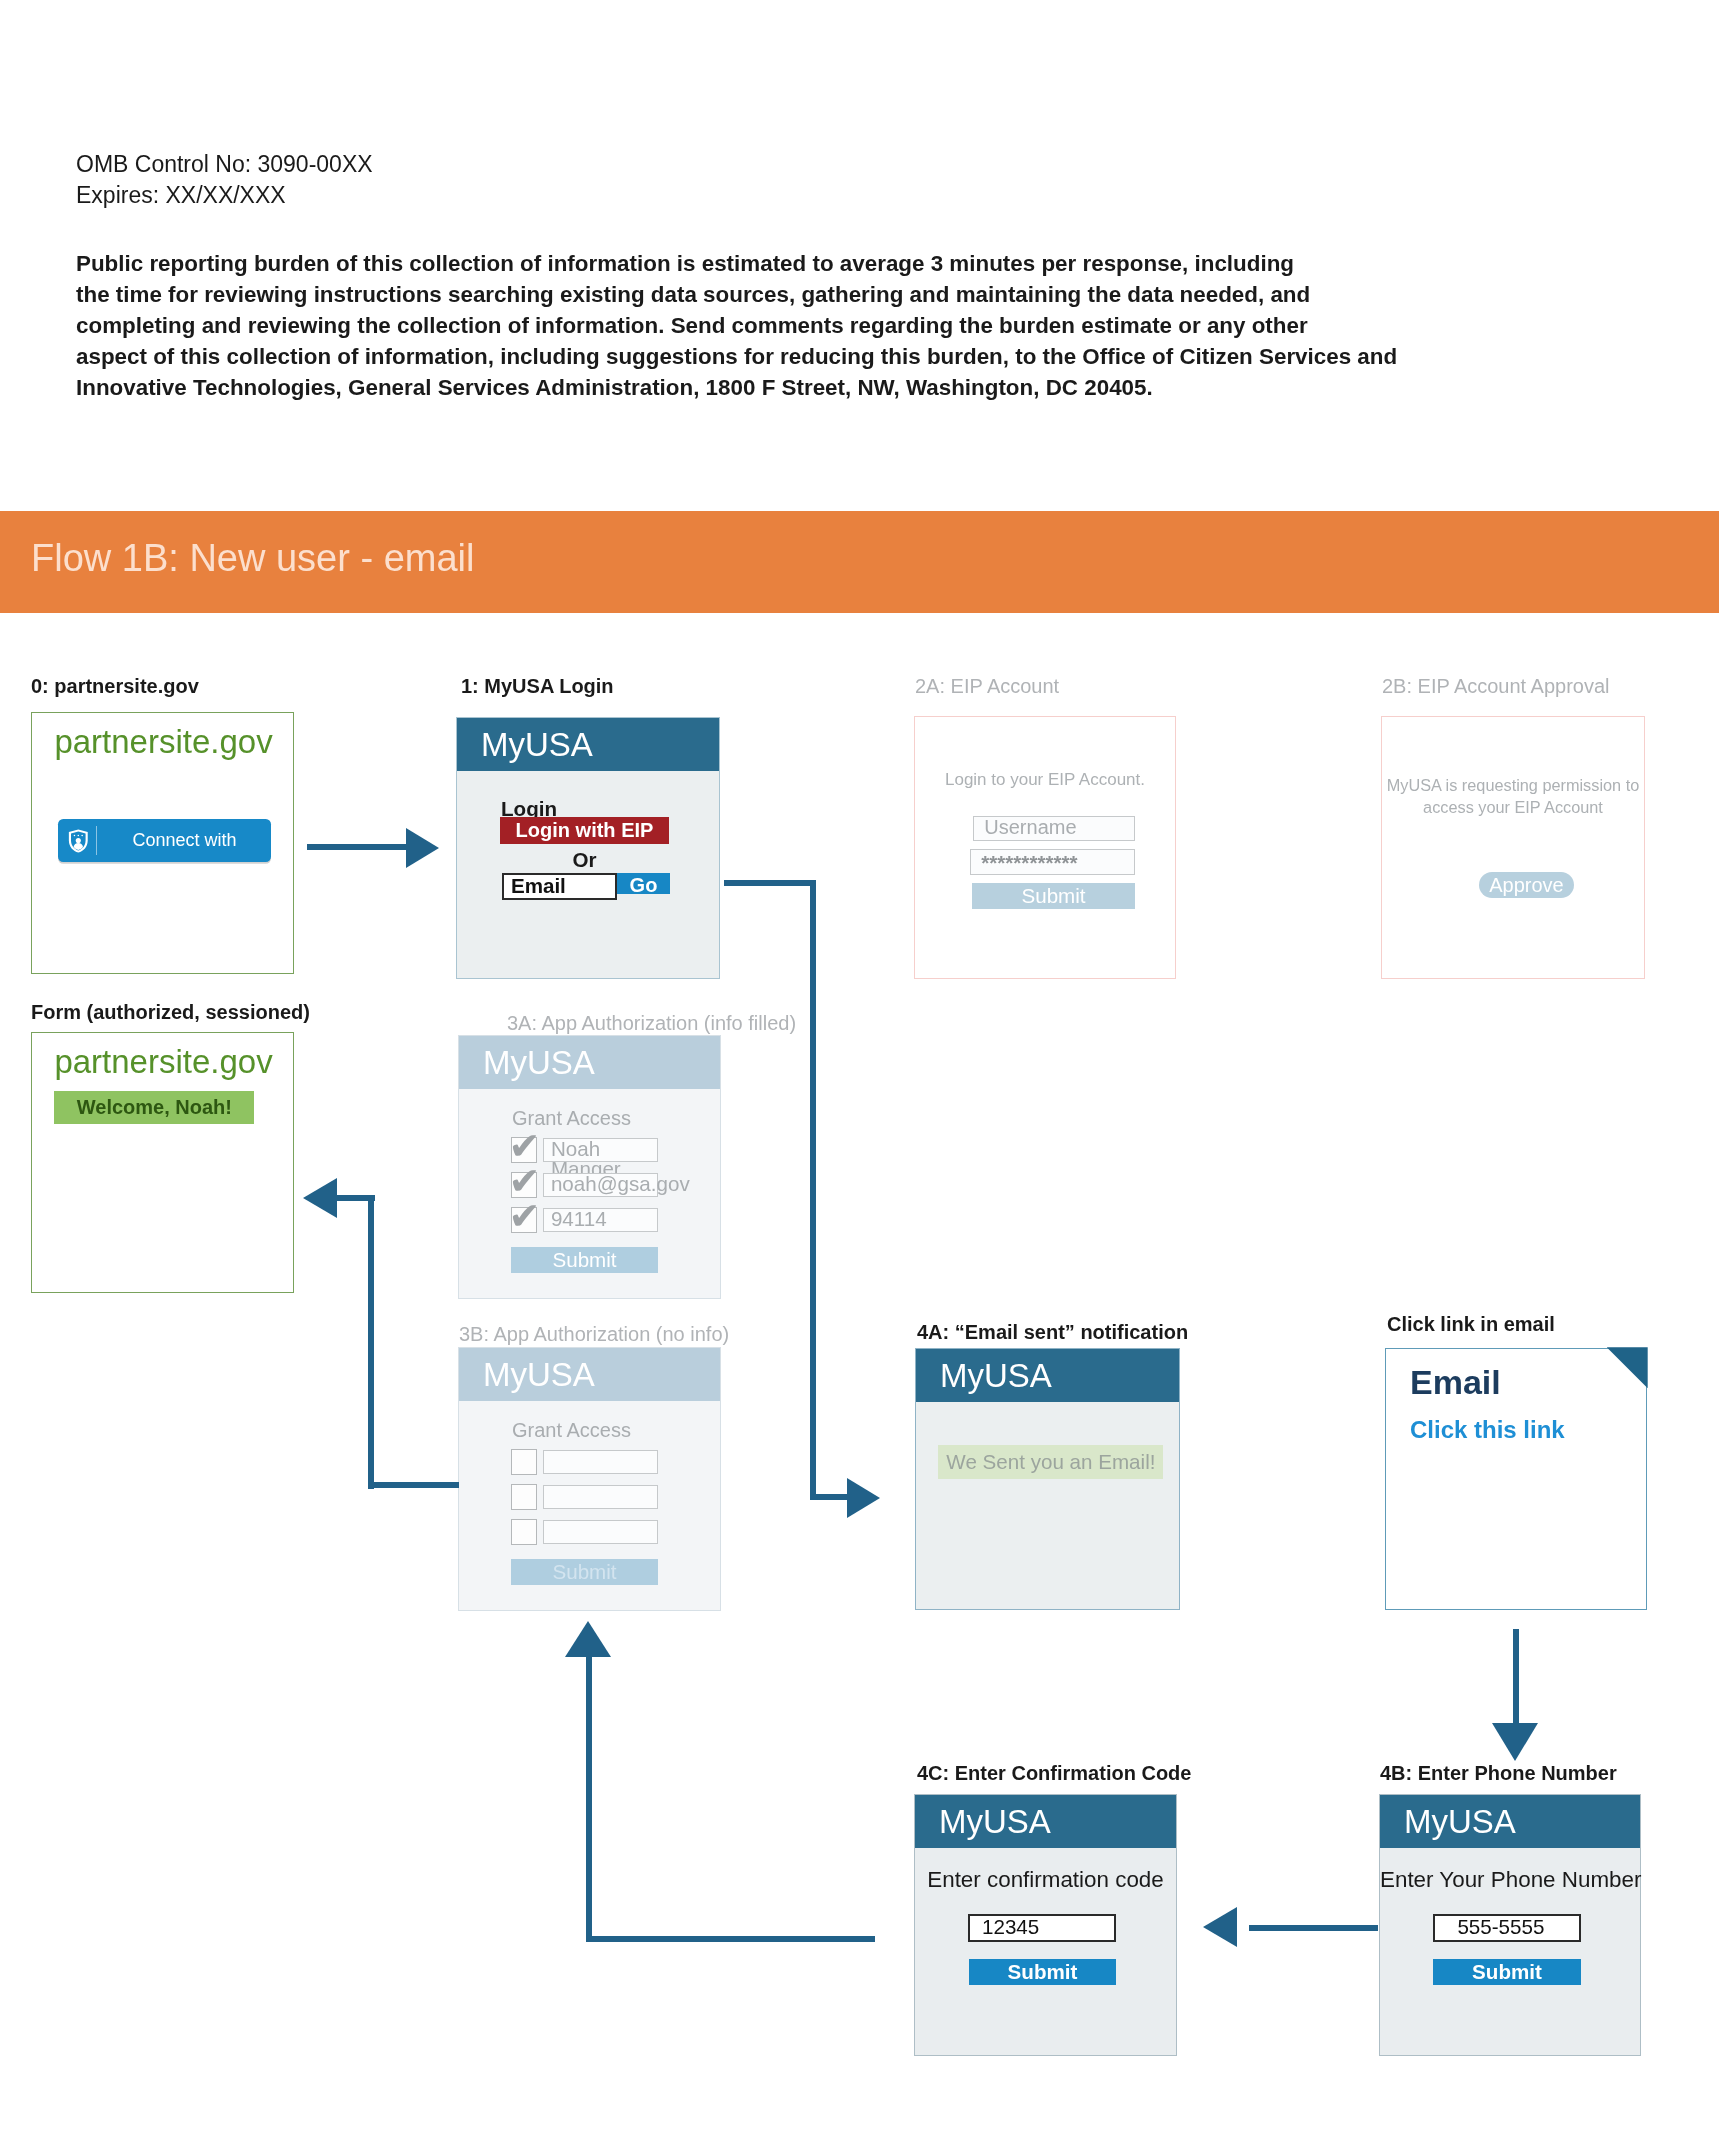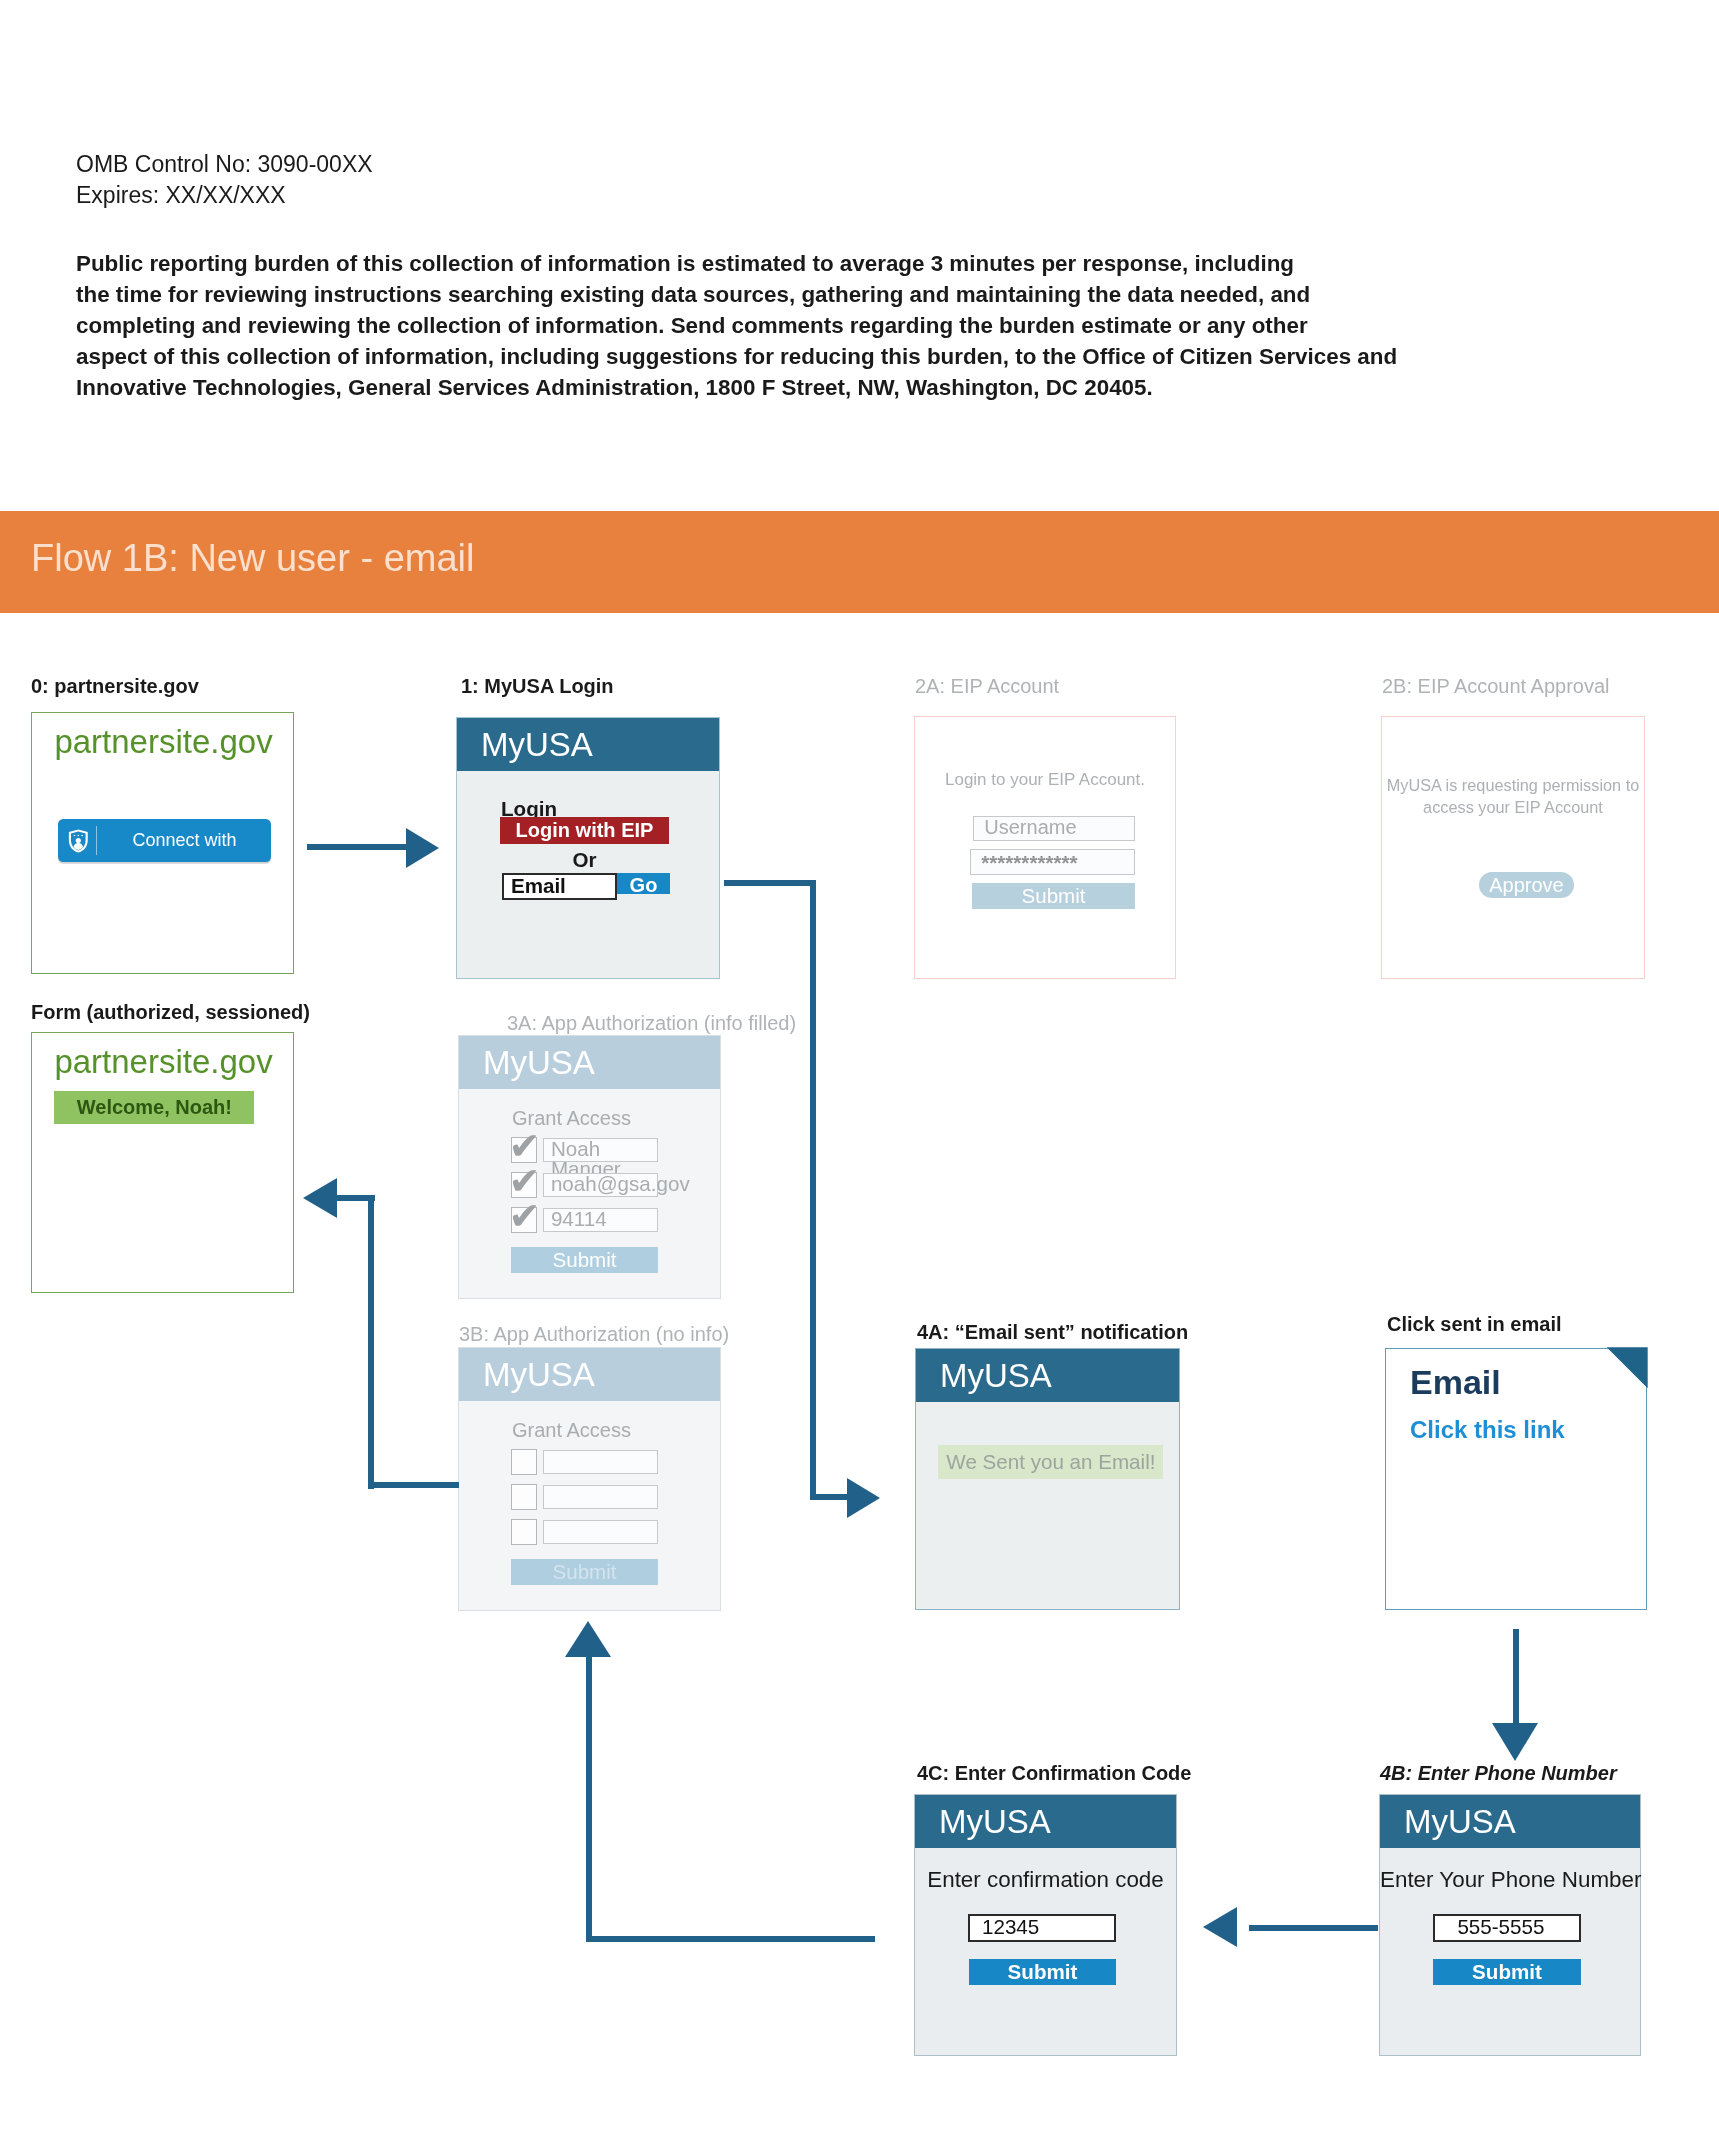--- a/index.html
+++ b/index.html
@@ -156,36 +156,36 @@
     </div>
     <div class="btn" style="left:52px;top:211px;width:147px;height:26px;background:#AFCEE0;color:#D3E4EF;font-size:20.6px;line-height:26px;">Submit</div>
   </div>
 
   <div class="plabel" style="left:917px;top:1321px;">4A: “Email sent” notification</div>
   <div class="panel" style="left:915px;top:1348px;width:265px;height:262px;border:1.7px solid #8FB3C6;background:#EBEFF0;">
     <div class="hdr dark">MyUSA</div>
     <div class="abs" style="left:22.4px;top:96px;width:225px;height:34px;background:#D9E7CA;text-align:center;line-height:34px;font-size:20.6px;color:#9CA59E;">We Sent you an Email!</div>
   </div>
 
-  <div class="plabel" style="left:1387px;top:1313px;">Click sent in email</div>
+  <div class="plabel" style="left:1387px;top:1313px;">Click link in email</div>
   <div class="panel" style="left:1385px;top:1348px;width:262px;height:262px;border:1.7px solid #5E9BB8;">
     <div class="dogear"></div>
     <div class="abs" style="left:24px;top:13.8px;font-size:34px;font-weight:600;color:#1C3C5E;">Email</div>
     <div class="abs" style="left:24px;top:67px;font-size:24px;font-weight:600;color:#1E8FD5;">Click this link</div>
   </div>
 
   <div class="plabel" style="left:917px;top:1762px;">4C: Enter Confirmation Code</div>
   <div class="panel" style="left:914px;top:1794px;width:263px;height:262px;border:1.7px solid #AEBEC6;background:#E9EDEF;">
     <div class="hdr dark">MyUSA</div>
     <div class="abs" style="left:0;top:72px;width:100%;text-align:center;font-size:22.4px;white-space:nowrap;">Enter confirmation code</div>
     <div class="binput" style="left:53px;top:119px;width:148px;height:27.5px;line-height:22.4px;padding-left:12px;">12345</div>
     <div class="btn" style="left:54px;top:164px;width:147px;height:26px;background:#1787C5;font-size:20.6px;font-weight:bold;line-height:26px;">Submit</div>
   </div>
 
-  <div class="plabel" style="left:1380px;top:1762px;font-style:italic;">4B: Enter Phone Number</div>
+  <div class="plabel" style="left:1380px;top:1762px;">4B: Enter Phone Number</div>
   <div class="panel" style="left:1379px;top:1794px;width:262px;height:262px;border:1.7px solid #AEBEC6;background:#E9EDEF;">
     <div class="hdr dark">MyUSA</div>
     <div class="abs" style="left:0;top:72px;width:100%;text-align:center;font-size:22.4px;white-space:nowrap;">Enter Your Phone Number</div>
     <div class="binput" style="left:53px;top:119px;width:148px;height:27.5px;line-height:22.4px;padding-left:22.4px;">555-5555</div>
     <div class="btn" style="left:53px;top:164px;width:148px;height:26px;background:#1787C5;font-size:20.6px;font-weight:bold;line-height:26px;">Submit</div>
   </div>
 
   <div class="ln" style="left:307px;top:844px;width:102px;height:6px;"></div>
   <div class="tri right" style="left:406px;top:828px;"></div>
 

